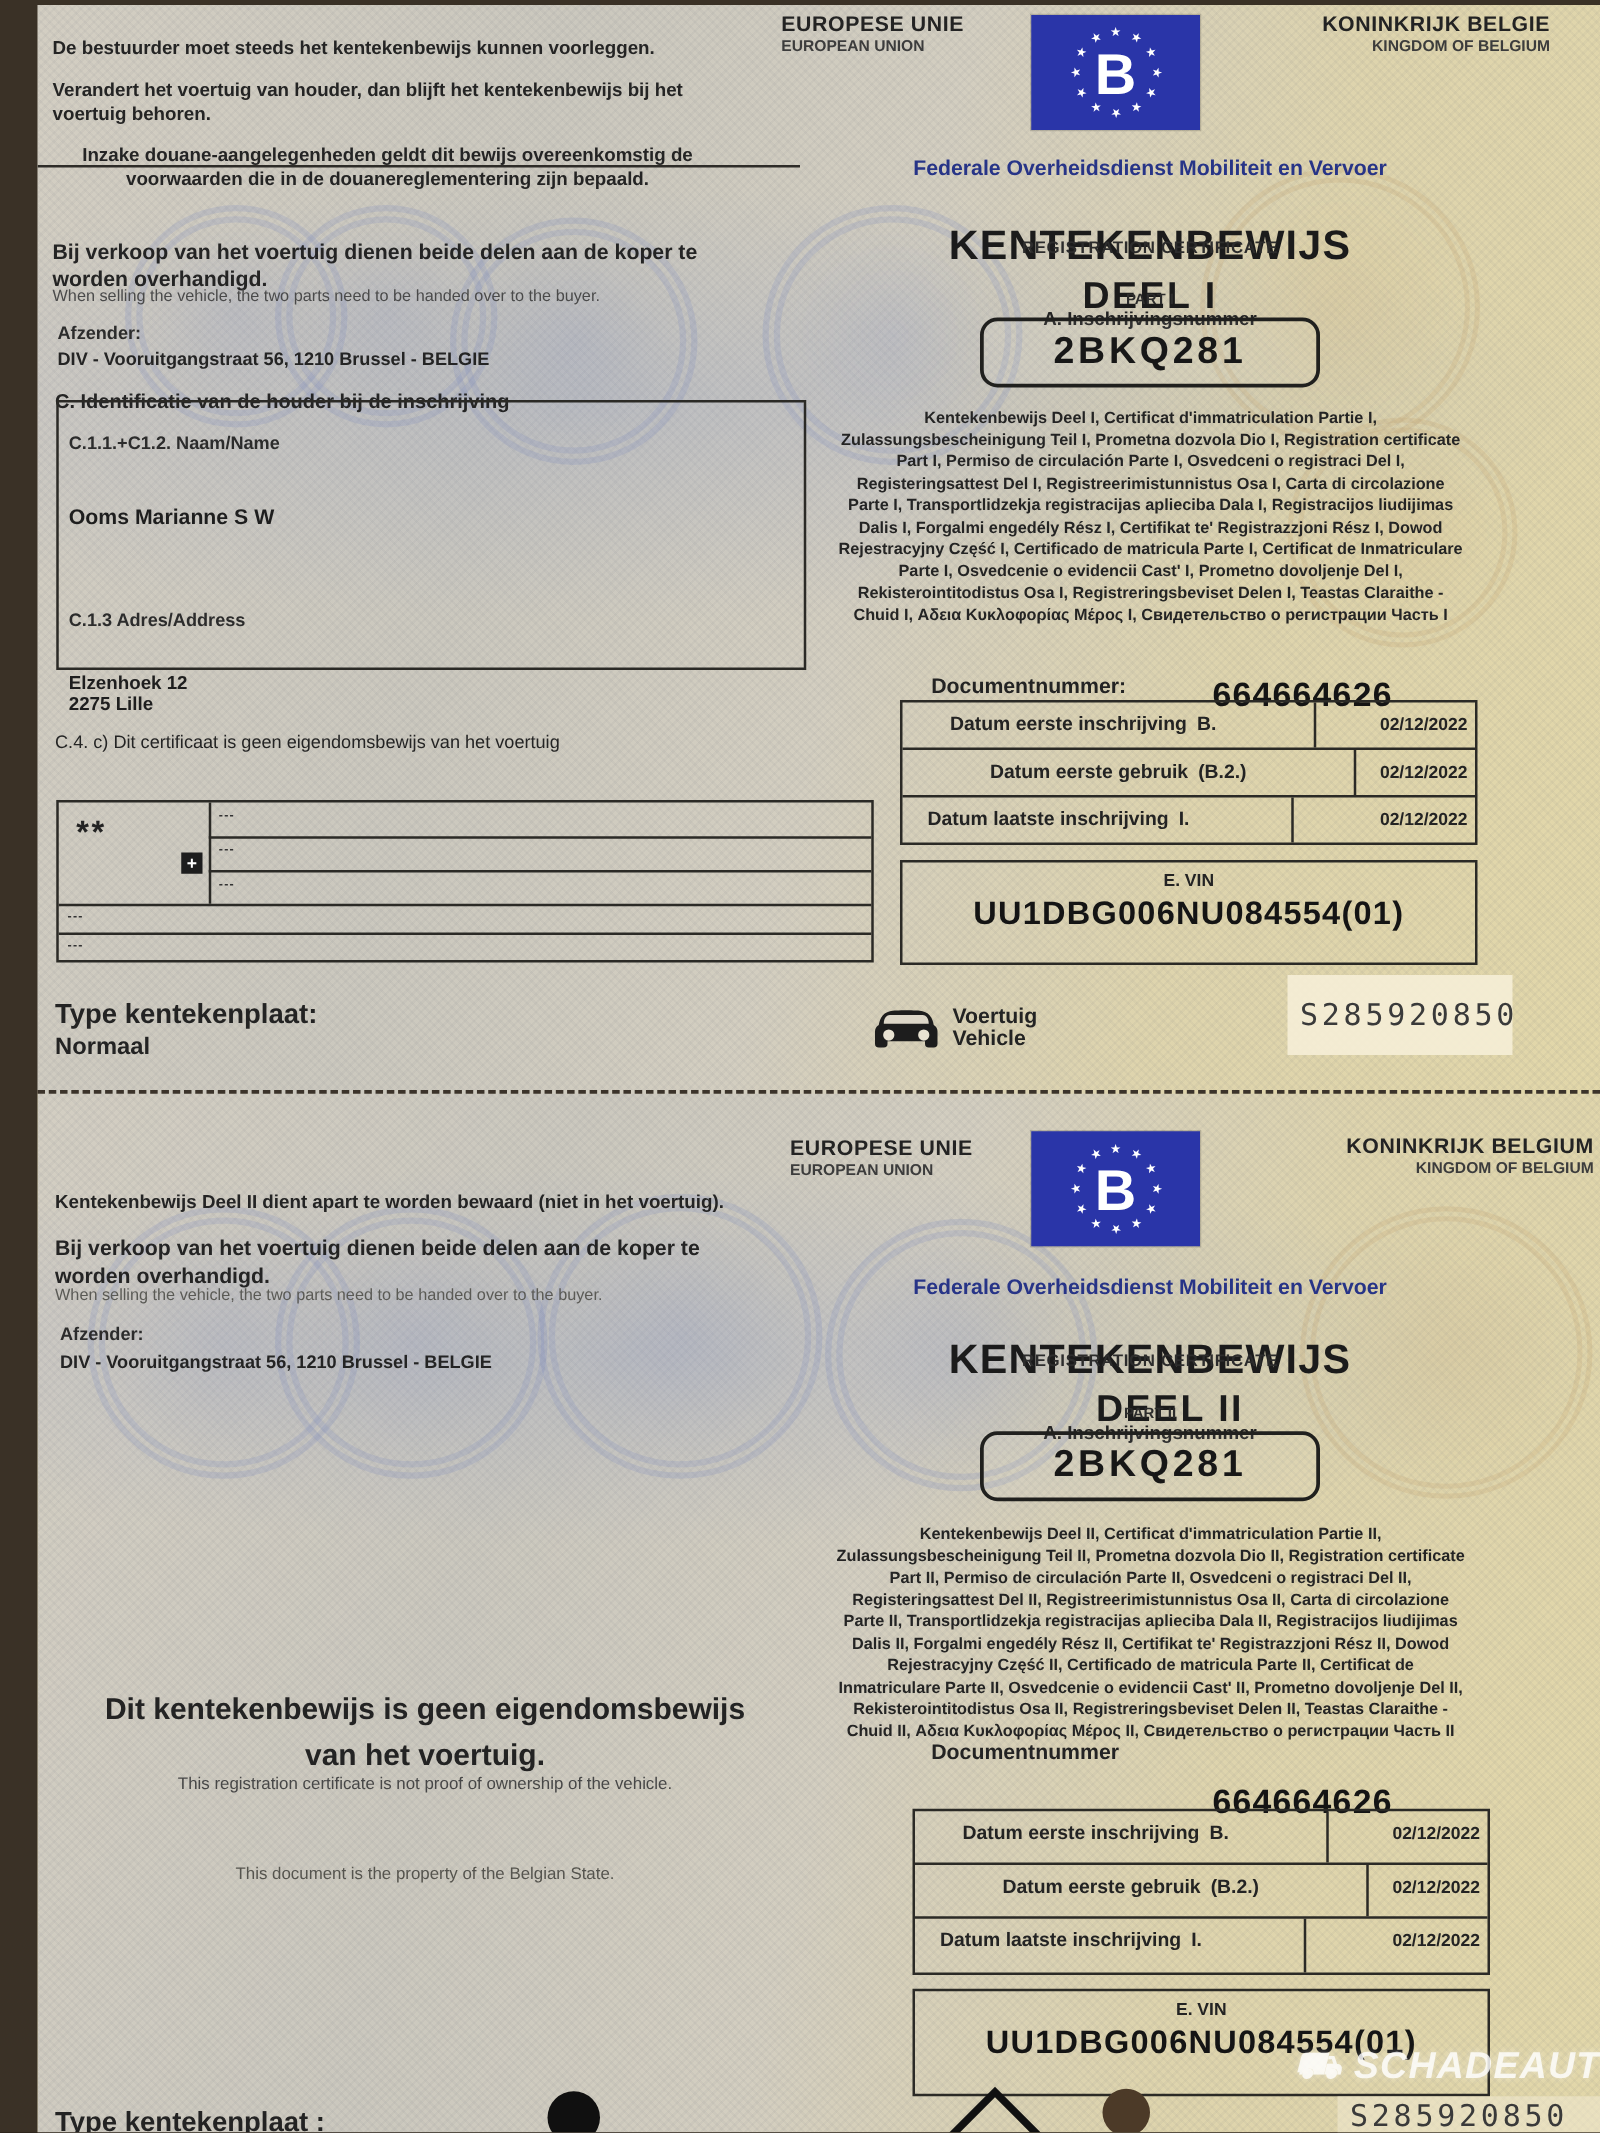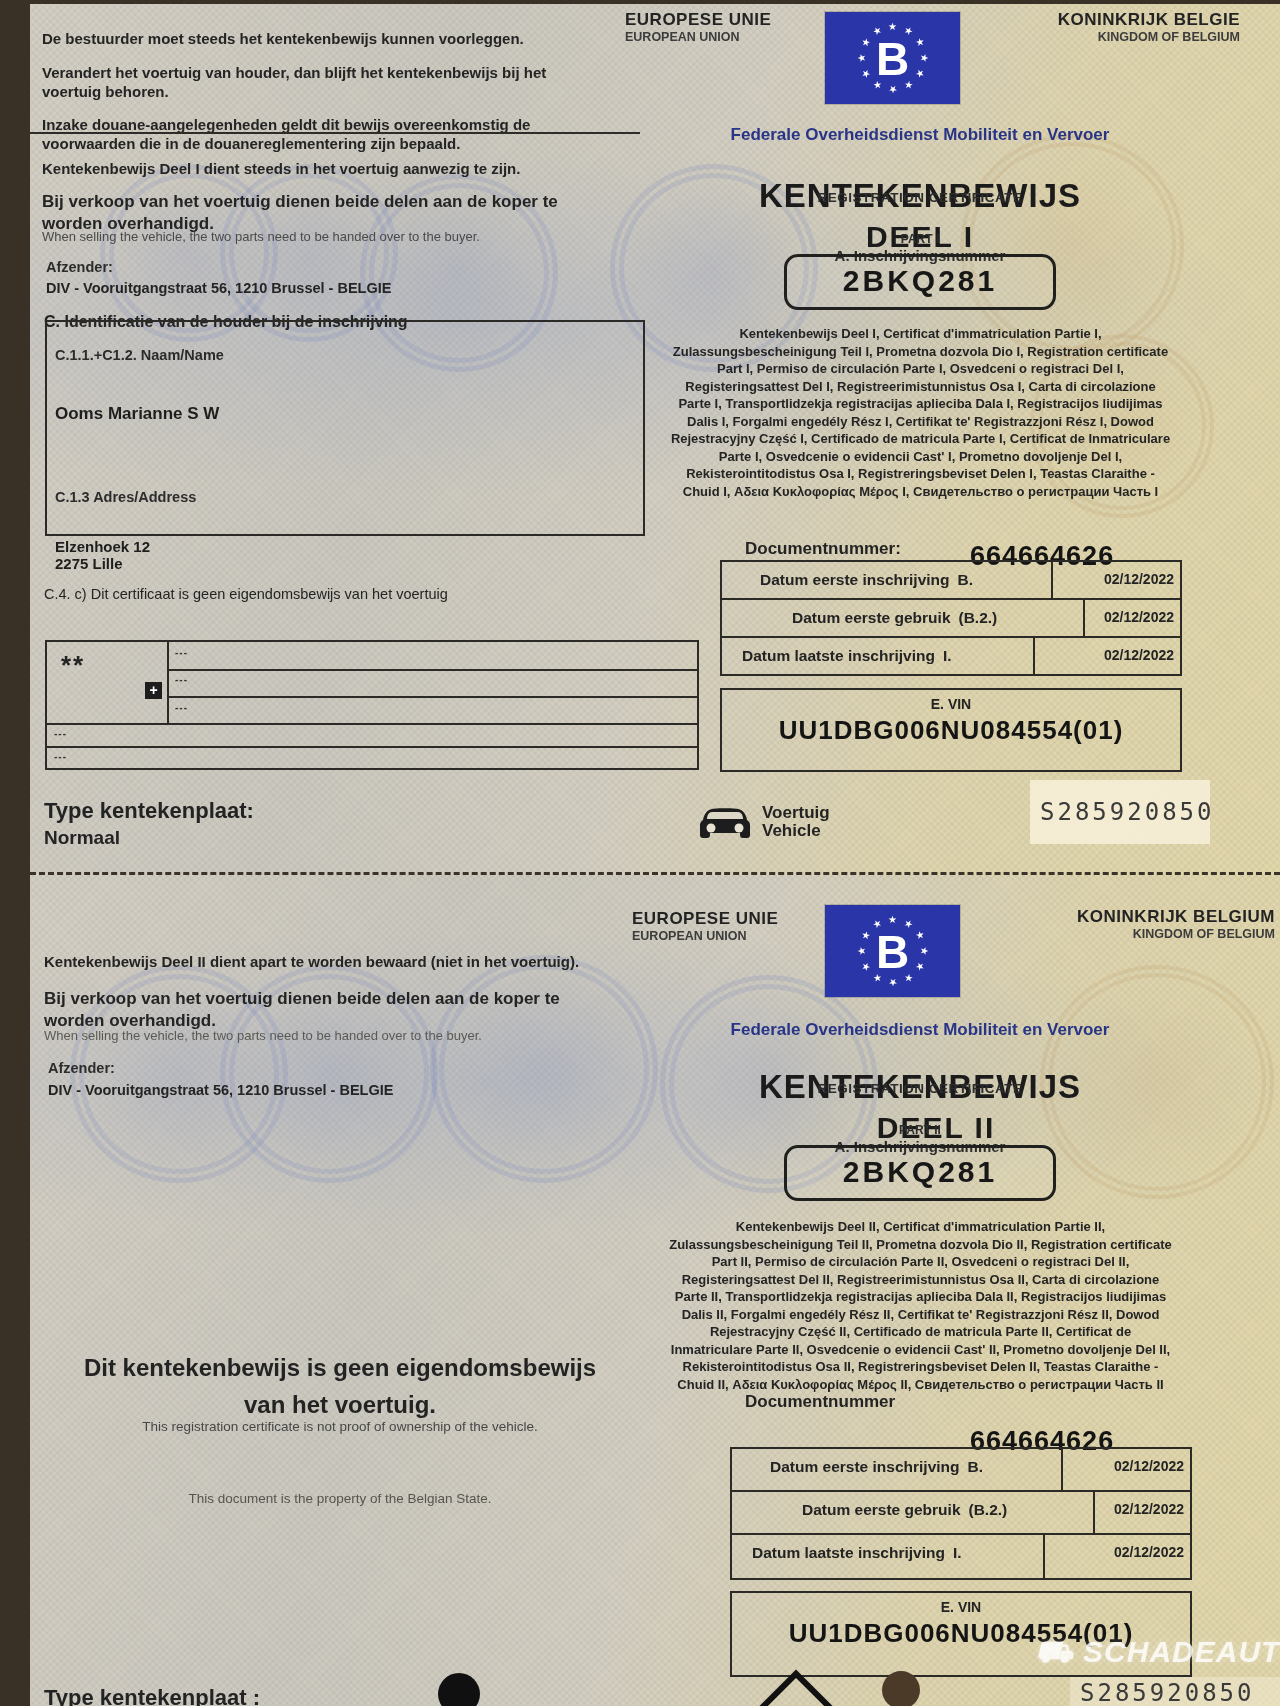--- a/index.html
+++ b/index.html
@@ -82,23 +82,22 @@
     <div class="band abs" style="left:0;top:150px;width:1250px;height:340px;"></div>
     <div class="wm blue" style="left:70px;top:160px;width:150px;height:150px;"></div>
     <div class="wm blue" style="left:190px;top:160px;width:150px;height:150px;"></div>
     <div class="wm blue" style="left:330px;top:170px;width:170px;height:170px;"></div>
     <div class="wm blue" style="left:580px;top:160px;width:180px;height:180px;"></div>
     <div class="wm tan" style="left:930px;top:130px;width:200px;height:200px;"></div>
     <div class="wm tan" style="left:1000px;top:330px;width:160px;height:160px;"></div>
 
     <p class="note abs" style="left:12px;top:10px;width:545px;">De bestuurder moet steeds het kentekenbewijs kunnen voorleggen.</p>
     <p class="note abs" style="left:12px;top:44px;width:545px;">Verandert het voertuig van houder, dan blijft het kentekenbewijs bij het voertuig behoren.</p>
-    <p class="note abs" style="left:12px;top:96px;width:560px;">Inzake douane-aangelegenheden geldt dit bewijs overeenkomstig de voorwaarden die in de douanereglementering zijn bepaald.</p>
+    <p class="note abs" style="left:0;top:96px;width:560px;text-align:center;">Inzake douane-aangelegenheden geldt dit bewijs overeenkomstig de voorwaarden die in de douanereglementering zijn bepaald.</p>
     <div class="rule" style="left:0;top:128px;width:610px;"></div>
-    <p class="note abs" style="left:12px;top:140px;width:560px;">Kentekenbewijs Deel I dient steeds in het voertuig aanwezig te zijn.</p>
     <p class="note abs" style="left:12px;top:170px;width:545px;font-size:17px;font-weight:700;">Bij verkoop van het voertuig dienen beide delen aan de koper te worden overhandigd.</p>
     <p class="small-en abs" style="left:12px;top:212px;width:560px;">When selling the vehicle, the two parts need to be handed over to the buyer.</p>
     <p class="label-sm abs" style="left:16px;top:240px;">Afzender:</p>
     <p class="note abs" style="left:16px;top:260px;font-size:14.5px;">DIV - Vooruitgangstraat 56, 1210 Brussel - BELGIE</p>
     <p class="note abs" style="left:14px;top:292px;font-size:16px;">C. Identificatie van de houder bij de inschrijving</p>
 
     <div class="holder-box" style="left:15px;top:316px;width:596px;height:212px;">
       <p class="label-sm abs" style="left:8px;top:10px;">C.1.1.+C1.2. Naam/Name</p>
       <p class="val-bold abs" style="left:8px;top:44px;">Ooms Marianne S W</p>
       <p class="label-sm abs" style="left:8px;top:152px;">C.1.3 Adres/Address</p>

